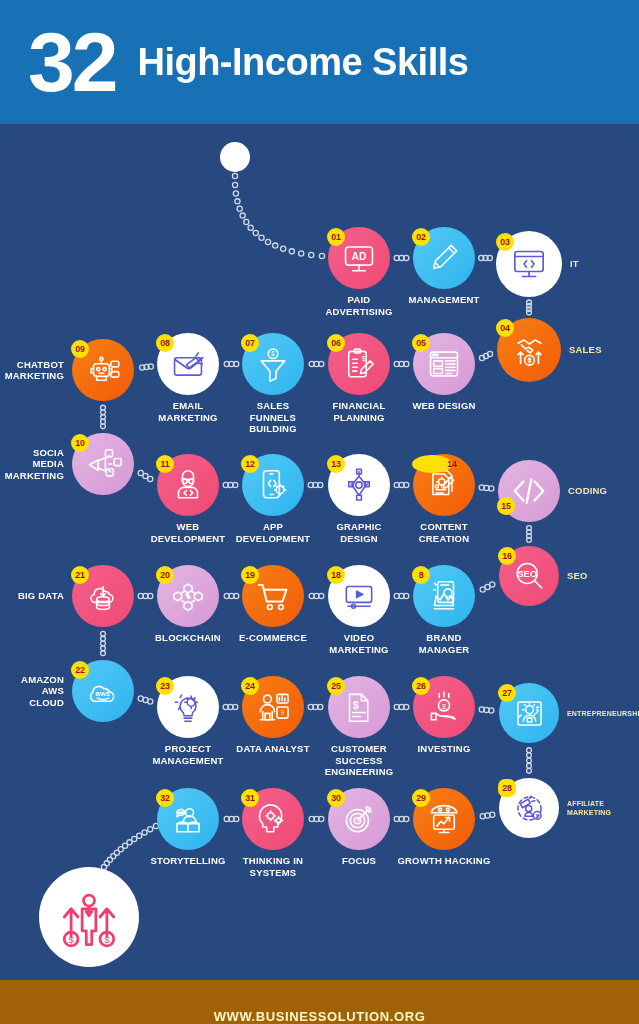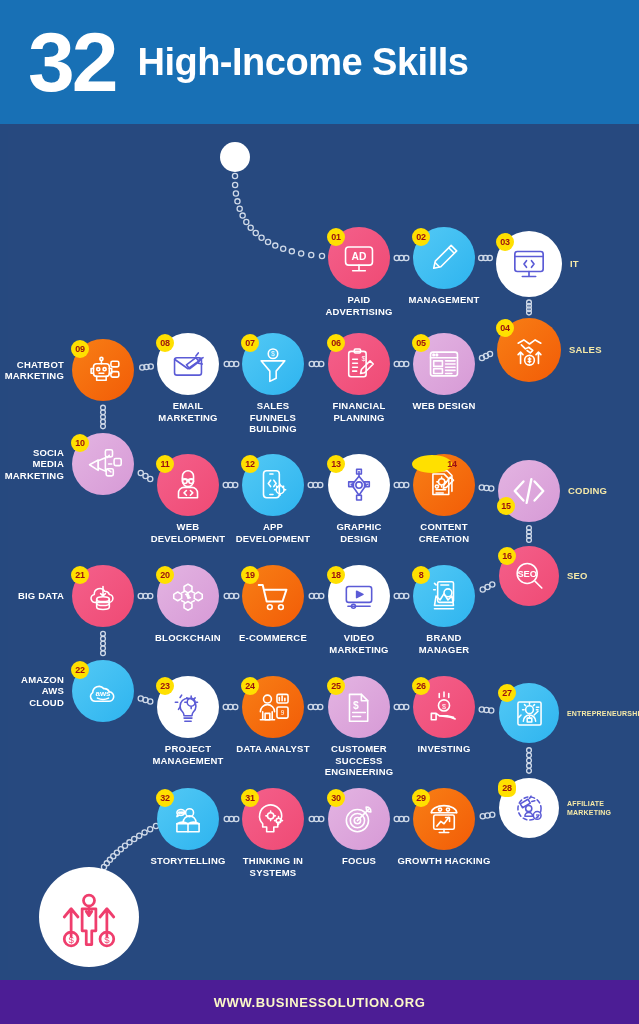--- a/index.html
+++ b/index.html
@@ -30,21 +30,21 @@
     background:#26497f; overflow:hidden;
   }
   .panel-inner {
     position:absolute; left:8px; top:6px; width:623px; height:840px;
     background:#27497f;
   }
 
   
   .footer {
     position:absolute; left:0; top:980px; width:639px; height:44px;
-    background:#4c1d95; display:flex; align-items:center; justify-content:center;
+    background:#a16207; display:flex; align-items:flex-end; justify-content:center;
   }
   .footer-text {
     color:#fbf8c8; font-size:13px; font-weight:bold; letter-spacing:0.6px;
   }
 
   
   .dots { position:absolute; left:0; top:0; width:639px; height:1024px; pointer-events:none; }
 
   
   .node { position:absolute; }

